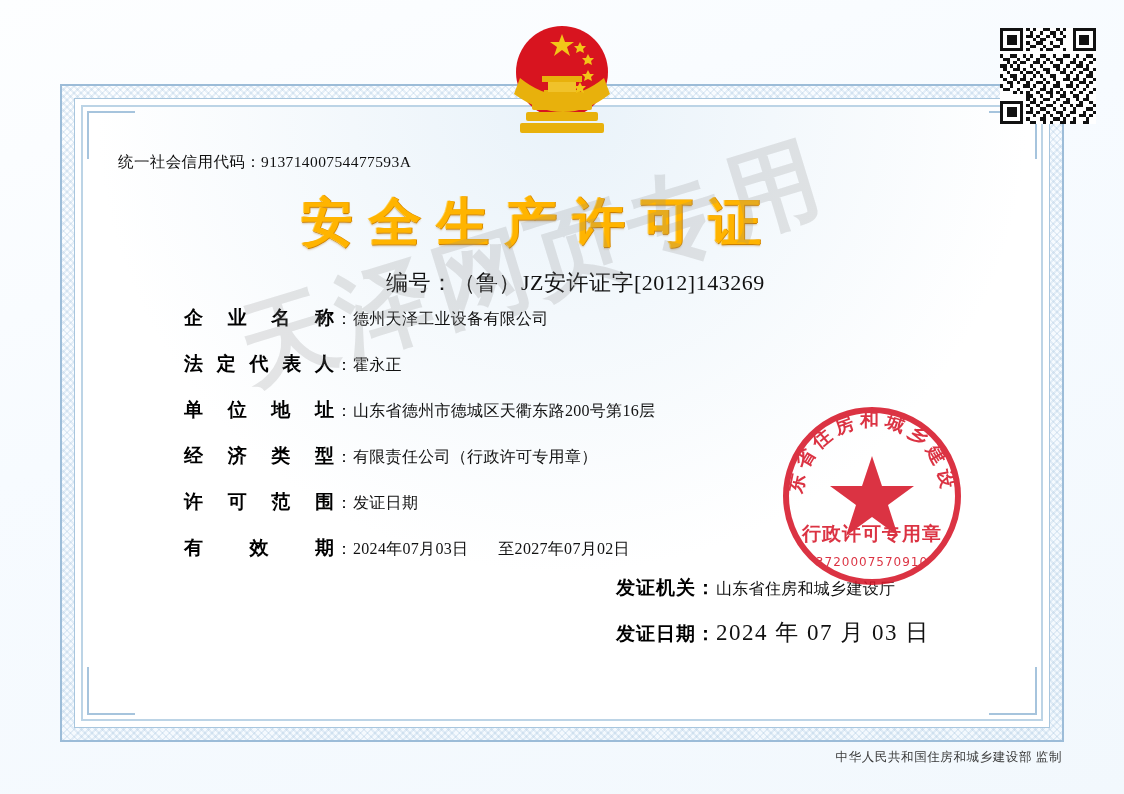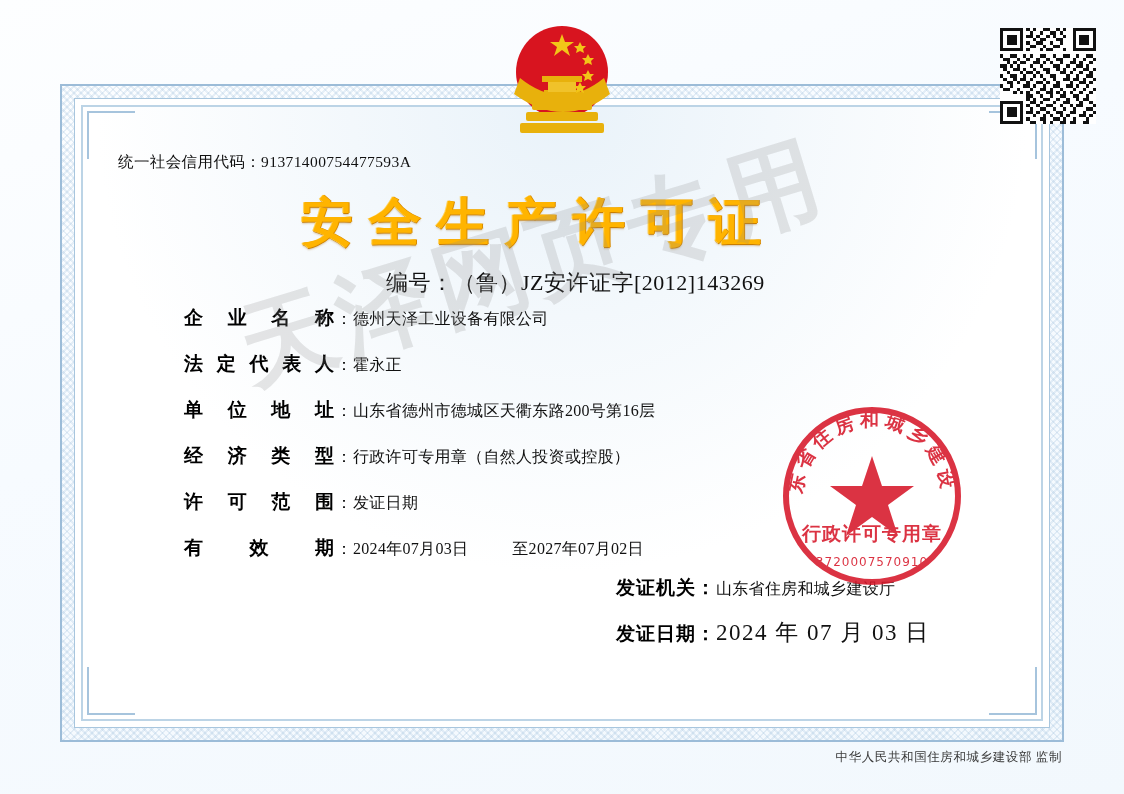--- a/index.html
+++ b/index.html
@@ -133,21 +133,21 @@
     color: #000;
     padding: 0 1px 0 2px;
   }
   .field-value {
     font-size: 16px;
     color: #111;
     letter-spacing: 0.3px;
     white-space: nowrap;
   }
   .field-value.sub {
-    margin-left: 44px;
+    margin-left: 30px;
   }
 
   .issuer-block {
     position: absolute;
     left: 520px; top: 455px;
     width: 400px;
   }
   .issuer-row {
     display: flex;
     align-items: baseline;
@@ -519,21 +519,21 @@
       </div>
 
       <div class="field-row">
         <span class="field-label">
           <span>经</span>
           <span>济</span>
           <span>类</span>
           <span>型</span>
         </span>
         <span class="field-colon">：</span>
-        <span class="field-value">行政许可专用章（自然人投资或控股）</span>
+        <span class="field-value">有限责任公司（行政许可专用章）</span>
       </div>
 
       <div class="field-row">
         <span class="field-label">
           <span>许</span>
           <span>可</span>
           <span>范</span>
           <span>围</span>
         </span>
         <span class="field-colon">：</span>

